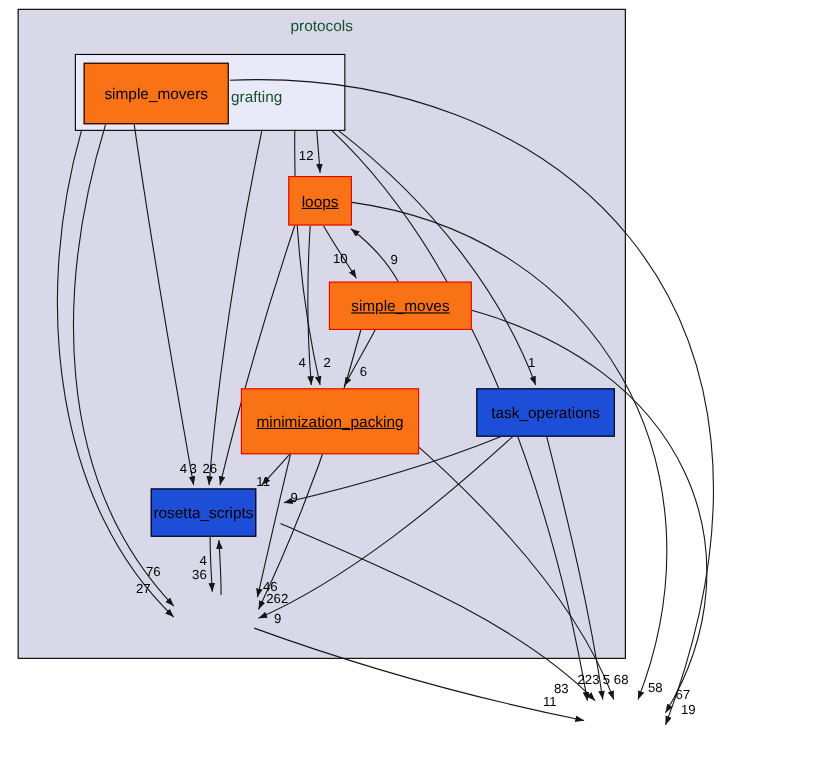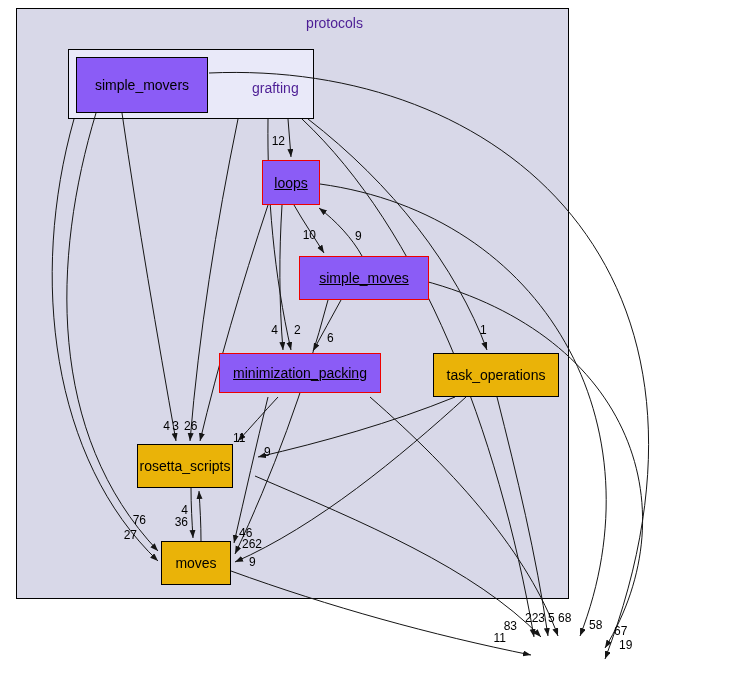--- a/index.html
+++ b/index.html
@@ -3,34 +3,34 @@
 <meta charset="utf-8">
 <style>
   html,body{margin:0;padding:0;background:#ffffff;}
   .canvas{
     position:relative;width:755px;height:692px;background:#ffffff;
     font-family:"Liberation Sans",sans-serif;color:#000;overflow:hidden;
   }
   .cluster{position:absolute;border:1px solid #000;box-sizing:border-box;}
   #cluster-protocols{left:16px;top:8px;width:553px;height:591px;background:#d8d8e8;}
   #cluster-grafting{left:68px;top:49px;width:246px;height:70px;background:#e9e9f9;}
-  .cluster-label{position:absolute;font-size:14px;color:#4c1d95;margin-left:42px;}
+  .cluster-label{position:absolute;font-size:14px;color:#14532d;}
   #protocols-label{left:16px;top:15px;width:553px;text-align:center;}
   #grafting-label{left:210px;top:80px;width:104px;text-align:left;}
   .node{
     position:absolute;display:flex;align-items:center;justify-content:center;
     font-size:14px;box-sizing:border-box;border:1px solid #000;cursor:pointer;
-    background:#8b5cf6;white-space:nowrap;
+    background:#f97316;white-space:nowrap;
   }
   .node.red{border-color:#ee0000;text-decoration:underline;}
-  .node.grey{background:#eab308;}
+  .node.grey{background:#1d4ed8;}
   #node-simple_movers{left:76px;top:57px;width:132px;height:56px;}
   #node-loops{left:262px;top:160px;width:58px;height:45px;}
   #node-simple_moves{left:299px;top:256px;width:130px;height:44px;}
-  #node-minimization_packing{left:219px;top:353px;width:162px;height:40px;}
+  #node-minimization_packing{left:219px;top:353px;width:162px;height:60px;}
   #node-task_operations{left:433px;top:353px;width:126px;height:44px;}
   #node-rosetta_scripts{left:137px;top:444px;width:96px;height:44px;}
   #node-moves{left:161px;top:541px;width:70px;height:44px;}
   #node-core{left:533px;top:639px;width:70px;height:44px;}
   svg.edges{position:absolute;left:0;top:0;width:755px;height:692px;}
   svg.edges path.edge{fill:none;stroke:#151515;stroke-width:1;}
   svg.edges text{font-family:"Liberation Sans",sans-serif;font-size:12px;fill:#000;}
 </style>
 </head>
 <body>
@@ -103,18 +103,17 @@
     <text x="614" y="635" text-anchor="start">67</text>
     <text x="619" y="649" text-anchor="start">19</text>
   </svg>
 
   <div class="node" id="node-simple_movers">simple_movers</div>
   <div class="node red" id="node-loops">loops</div>
   <div class="node red" id="node-simple_moves">simple_moves</div>
   <div class="node red" id="node-minimization_packing">minimization_packing</div>
   <div class="node grey" id="node-task_operations">task_operations</div>
   <div class="node grey" id="node-rosetta_scripts">rosetta_scripts</div>
-  <div class="node grey" id="node-moves">moves</div>
 
   <div class="cluster-label" id="protocols-label">protocols</div>
   <div class="cluster-label" id="grafting-label">grafting</div>
 
 </div>
 
 </body></html>

